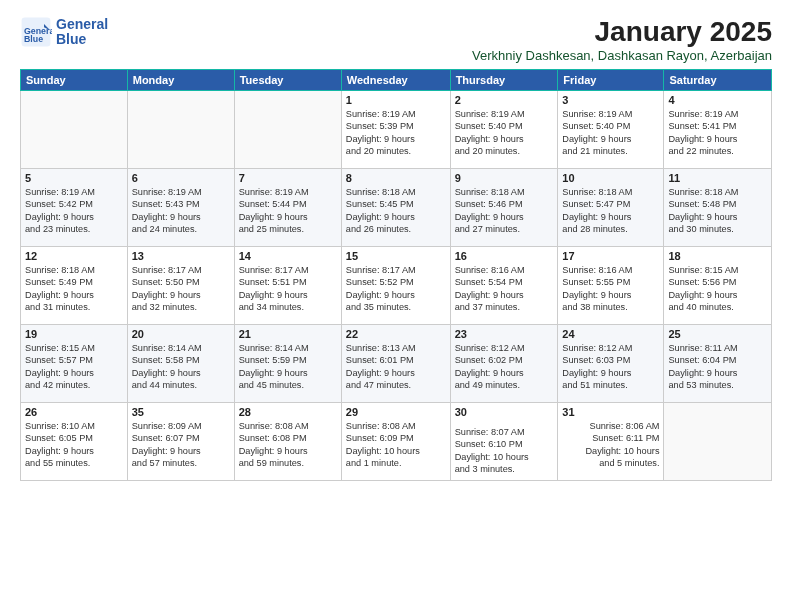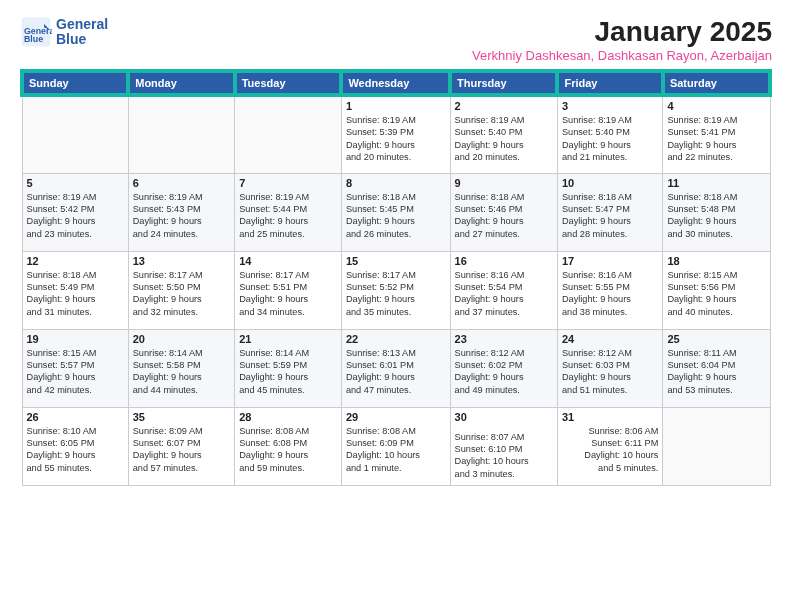--- a/index.html
+++ b/index.html
@@ -40,34 +40,34 @@
       text-align: right;
       margin-left: 8px;
     }
     .month-title {
       font-size: 28px;
       font-weight: bold;
       color: #222;
     }
     .location-title {
       font-size: 13px;
-      color: #ec4899;
+      color: #14532d;
     }
     .calendar {
       width: 100%;
       border-collapse: collapse;
       font-size: 10px;
     }
     .calendar th {
       background: #2a5ca8;
       color: #fff;
       text-align: left;
       padding: 4px 5px;
       font-size: 11px;
-      border: 4px solid #14b8a6;
+      border: 1px solid #14b8a6;
     }
     .calendar td {
       border: 1px solid #ccc;
       vertical-align: top;
       padding: 3px 4px;
       width: 113px;
       min-height: 70px;
       height: 78px;
       background: #fff;
     }

